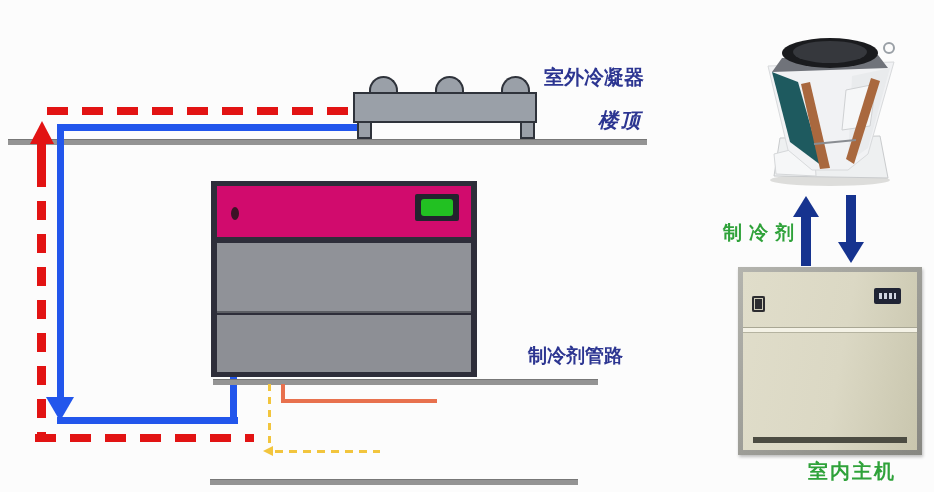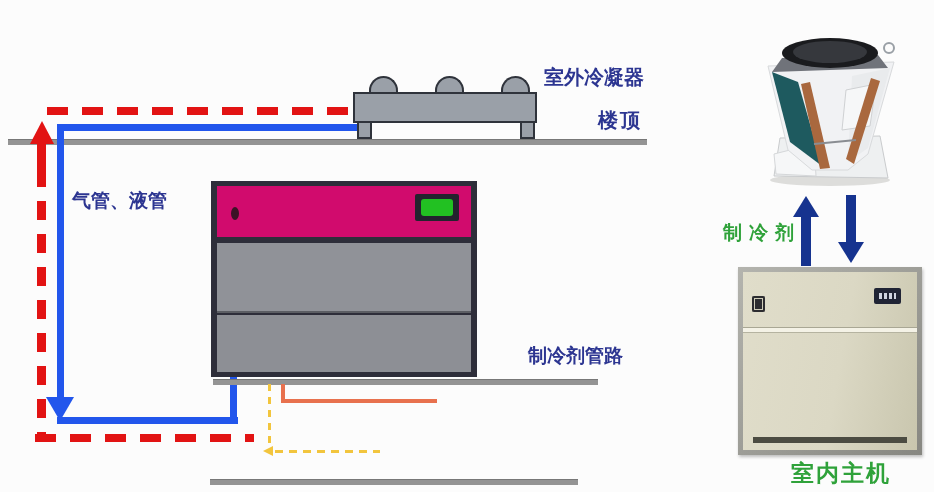--- a/index.html
+++ b/index.html
@@ -64,28 +64,28 @@
   #condensate-pipe-h{left:275px;top:450px;width:105px;height:3px;
     background:repeating-linear-gradient(90deg,var(--condensate-pipe-yellow) 0 8px,transparent 8px 14px);}
   #condensate-arrow{left:263px;top:446px;width:0;height:0;
     border-top:5px solid transparent;border-bottom:5px solid transparent;
     border-right:10px solid var(--condensate-pipe-yellow);}
 
   
   .lbl{color:var(--label-blue);font-weight:bold;white-space:nowrap;line-height:1.15;}
   .lbl-green{color:var(--label-green);font-weight:bold;white-space:nowrap;}
   #label-outdoor-condenser{left:544px;top:66px;font-size:20px;text-align:center;}
-  #label-roof{left:598px;top:109px;font-size:20px;letter-spacing:2px;}
+  #label-roof{left:598px;top:109px;font-size:20px;letter-spacing:2px;font-style:italic;}
   #label-piping{left:72px;top:190px;font-size:19px;}
   #label-raised-floor{left:528px;top:345px;font-size:19px;}
   #label-humidifier-pipe{left:457px;top:396px;font-size:19px;}
   #label-condensate-pipe{left:394px;top:440px;font-size:19px;}
   #label-air-cooled-condenser{left:781px;top:5px;font-size:20px;}
   #label-refrigerant{left:723px;top:220px;font-size:19px;letter-spacing:7px;}
-  #label-indoor-unit{left:791px;top:458px;font-size:23px;letter-spacing:2px;}
+  #label-indoor-unit{left:808px;top:458px;font-size:20px;letter-spacing:2px;}
 
   
   #refrigerant-up-arrow{left:793px;top:196px;width:26px;height:70px;}
   #refrigerant-up-arrow .head{position:absolute;left:0;top:0;width:0;height:0;
     border-left:13px solid transparent;border-right:13px solid transparent;
     border-bottom:21px solid var(--arrow-navy);}
   #refrigerant-up-arrow .shaft{position:absolute;left:8px;top:19px;width:10px;height:51px;background:var(--arrow-navy);}
   #refrigerant-down-arrow{left:838px;top:195px;width:26px;height:68px;}
   #refrigerant-down-arrow .shaft{position:absolute;left:8px;top:0;width:10px;height:49px;background:var(--arrow-navy);}
   #refrigerant-down-arrow .head{position:absolute;left:0;top:47px;width:0;height:0;
@@ -155,21 +155,20 @@
         <div id="crac-display-screen"></div>
       </div>
     </div>
     <div class="abs" id="crac-panel-upper"></div>
     <div class="abs" id="crac-panel-lower"></div>
   </div>
 
   <div class="abs lbl" id="label-outdoor-condenser">室外冷凝器</div>
   <div class="abs lbl" id="label-roof">楼顶</div>
   <div class="abs lbl" id="label-piping">
-    <div>气管、液管</div>
   </div>
   <div class="abs lbl" id="label-raised-floor">制冷剂管路</div>
 
 
   <div class="abs svg-wrap" id="condenser-3d">
     <svg viewBox="0 0 156 162" xmlns="http://www.w3.org/2000/svg">
       <ellipse cx="78" cy="154" rx="60" ry="6" fill="#dddddb"></ellipse>
       <polygon points="28,112 128,110 136,152 22,150" fill="#eef0f1" stroke="#c9cbcd" stroke-width="1"></polygon>
       <polygon points="22,128 62,118 64,150 24,148" fill="#f6f7f8" stroke="#d5d7d9" stroke-width="1"></polygon>
       <polygon points="16,40 142,36 116,128 96,144 60,144 36,124" fill="#f1f2f4" stroke="#d8dadc" stroke-width="1"></polygon>

